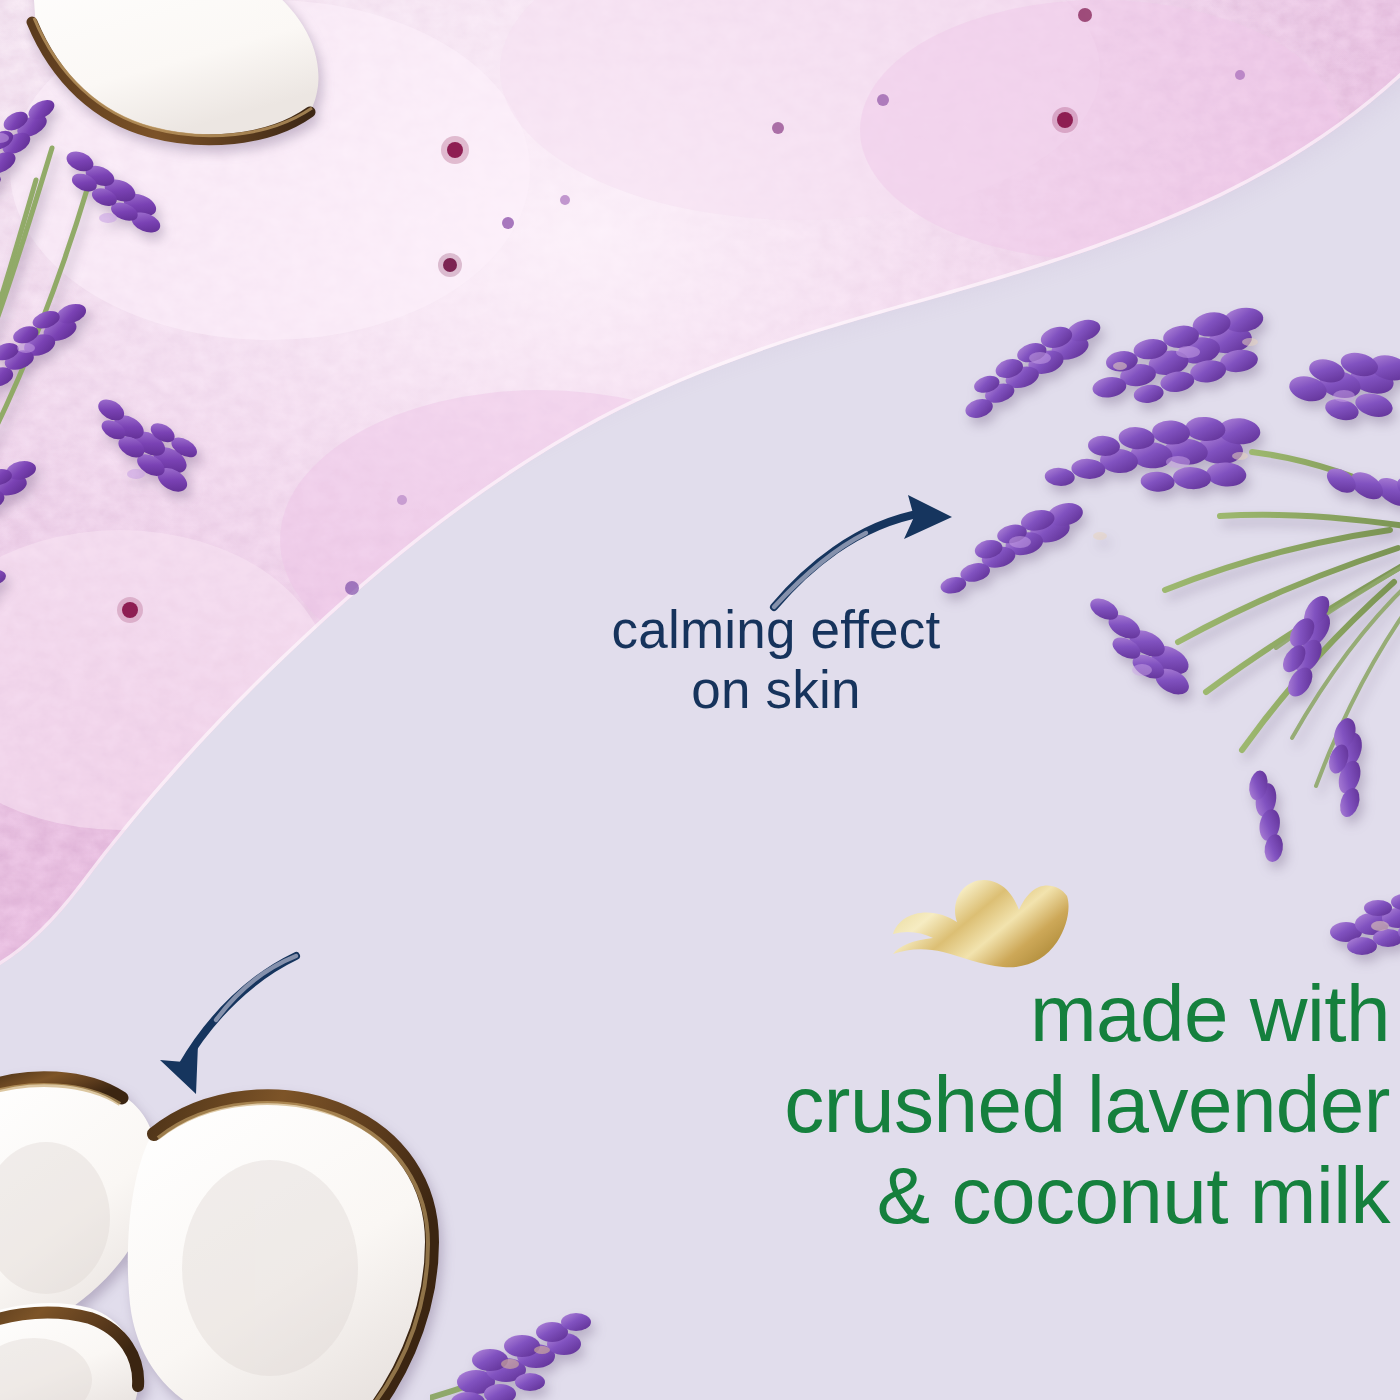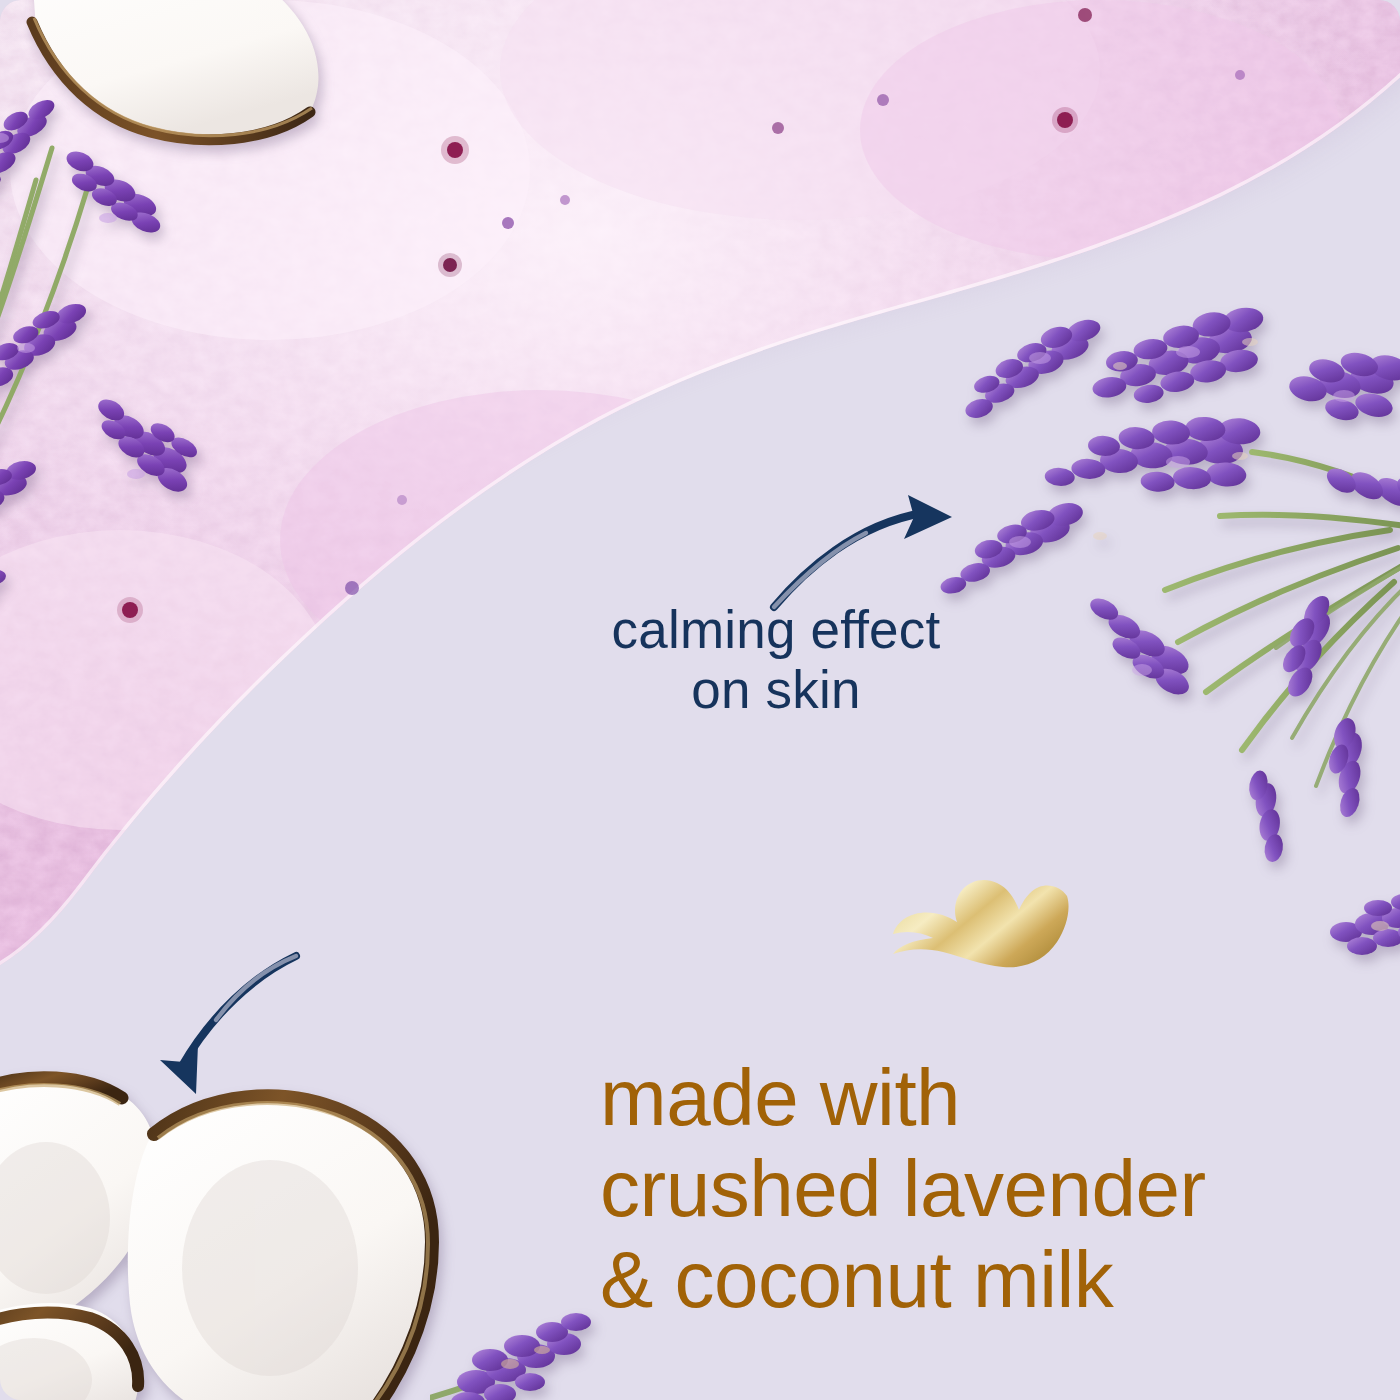--- a/index.html
+++ b/index.html
@@ -1,38 +1,38 @@
 <!DOCTYPE html>
 <html><head>
 <meta charset="utf-8">
 <style>
   html,body{margin:0;padding:0;}
   body{
     width:1400px;height:1400px;overflow:hidden;
     font-family:"Liberation Sans","DejaVu Sans",sans-serif;
     background:#e1ddec;
   }
-  #stage{position:relative;width:1400px;height:1400px;overflow:hidden;background:#e1ddec;border-radius:21px;}
+  #stage{position:relative;width:1400px;height:1400px;overflow:hidden;background:#e1ddec;}
 
   
   .cream-wrap{position:absolute;left:-60px;top:-80px;width:1520px;height:1060px;}
   .cream-shadow{position:absolute;inset:0;filter:blur(14px);opacity:.45;}
   .cream-tex{position:absolute;inset:0;}
 
   
   .callout{
     position:absolute;color:#16335c;text-align:center;
     font-weight:300;letter-spacing:.2px;line-height:1.14;
     white-space:pre-line;
   }
   #calm-text{left:556px;top:600px;width:440px;font-size:53px;}
   #nour-text{left:150px;top:824px;width:470px;font-size:53px;}
   #headline{
-    position:absolute;left:600px;top:1052px;width:790px;
-    color:#a16207;text-align:left;font-weight:300;
+    position:absolute;left:600px;top:968px;width:790px;
+    color:#15803d;text-align:right;font-weight:300;
     font-size:80px;line-height:1.14;letter-spacing:-.5px;white-space:pre-line;
   }
 
   
   .arrow{position:absolute;overflow:visible;}
   #arrow-calm{left:770px;top:495px;width:220px;height:120px;}
   #arrow-nour{left:150px;top:950px;width:180px;height:150px;}
 
   
   #dove{position:absolute;left:893px;top:872px;width:180px;height:100px;}

